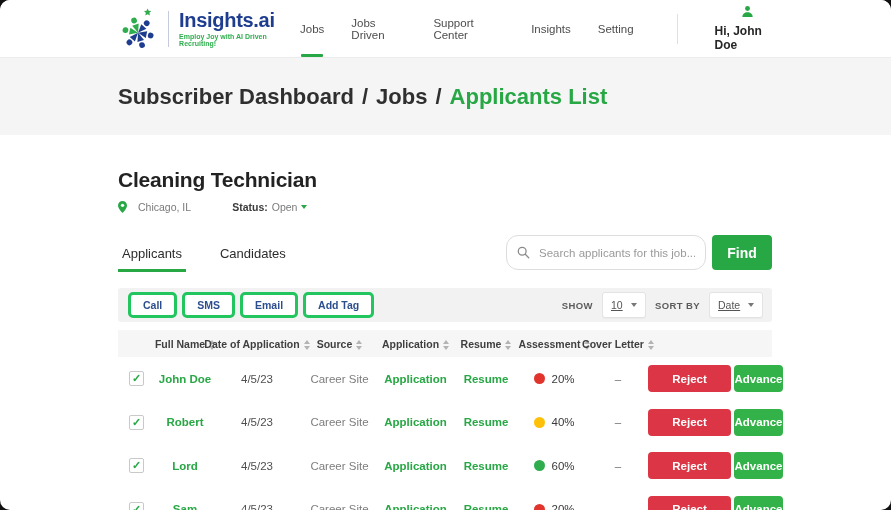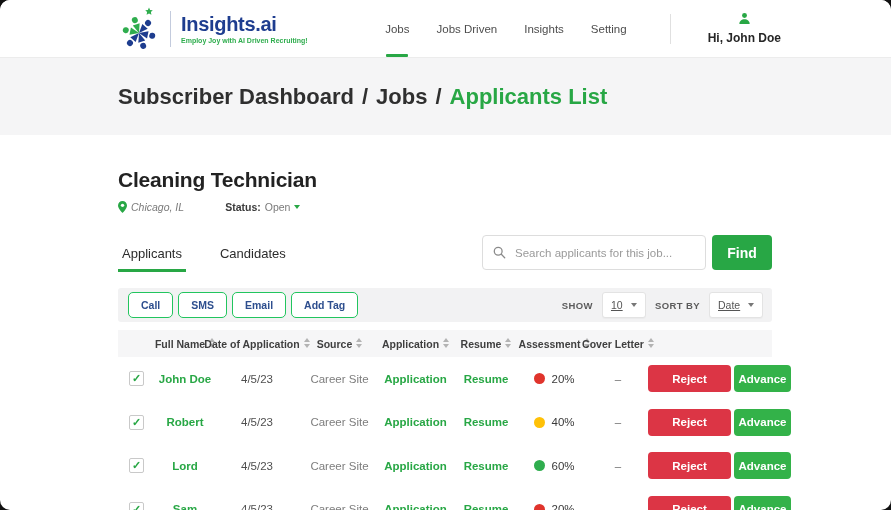--- a/index.html
+++ b/index.html
@@ -32,71 +32,71 @@
   .crumb-band { height:77px; background:#f5f5f6; display:flex; align-items:center; padding-left:118px; }
   .crumbs { font-size:22px; font-weight:bold; color:#2f2f2f; display:flex; gap:8px; align-items:center; }
   .crumbs .sep { color:#2f2f2f; }
   .crumbs .current { color:#28a745; }
   .crumb-link { cursor:pointer; }
 
   
   .main { padding:33px 119px 0 118px; }
   .job-title { font-size:21px; font-weight:bold; color:#222; letter-spacing:-0.2px; }
   .job-meta { display:flex; align-items:center; gap:16px; margin-top:9px; }
-  .meta-loc { display:flex; align-items:center; gap:4px; font-size:10.5px; color:#7a7a7a;font-style:italic; }
+  .meta-loc { display:flex; align-items:center; gap:11px; font-size:10.5px; color:#7a7a7a; }
   .meta-status { display:flex; align-items:center; gap:4px; font-size:10.5px; cursor:pointer;margin-left:25px; }
   .meta-status .lbl { font-weight:bold; color:#3a3a3a; }
   .meta-status .val { color:#7a7a7a; }
 
   .tabs-row { margin-top:22px; display:flex; justify-content:space-between; align-items:flex-end; }
   .tabs { display:flex; gap:30px; }
   .tab { font-size:13px; color:#2c2c2c; padding:10px 4px 11px; position:relative; cursor:pointer; }
   .tab.active::after { content:""; position:absolute; left:0; right:0; bottom:0; height:3px; background:#28a745; }
 
   .search-area { display:flex; gap:6px; align-items:center; padding-bottom:2px; }
   .search-box { position:relative; }
   .search-box input {
-    width:224px; height:35px; border:1px solid #ddd; border-radius:4px;
+    width:200px; height:35px; border:1px solid #ddd; border-radius:12px;
     padding:0 10px 0 32px; font-size:11.5px; color:#444; outline:none;
     font-family:"Liberation Sans", sans-serif; background:#fff;
   }
   .search-box input::placeholder { color:#9a9a9a; }
   .search-box .mag { position:absolute; left:11px; top:11px; }
   .btn-find {
     width:60px; height:35px; background:#28a745; color:#fff; border:none;
     border-radius:4px; font-size:14px; font-weight:bold; cursor:pointer;
     font-family:"Liberation Sans", sans-serif;
   }
 
   
   .toolbar {
     margin-top:16px; height:34px; background:#f2f2f3; border-radius:3px;
     display:flex; align-items:center; padding:0 9px 0 5px;
   }
   .tool-btn {
     height:26px; padding:0 12px; margin-left:5px; background:#fff;
-    border:1px solid #22c55e; border-radius:5px; color:#2d4e8e;
+    border:3px solid #22c55e; border-radius:5px; color:#2d4e8e;
     font-size:10.5px; font-weight:bold; cursor:pointer;
     font-family:"Liberation Sans", sans-serif;
   }
   .tool-right { margin-left:auto; display:flex; align-items:center; gap:9px; }
   .tool-label { font-size:9.5px; font-weight:bold; color:#5b5b5b; letter-spacing:0.4px; }
   .dropdown {
     height:26px; background:#fff; border:1px solid #e3e3e3; border-radius:3px;
     display:flex; align-items:center; justify-content:space-between;
     padding:0 8px; font-size:10.5px; color:#555; cursor:pointer; gap:7px;
     box-shadow:0 1px 1px rgba(0,0,0,0.03);
     text-decoration:underline;
   }
   .dd-show { width:44px; } .dd-sort { width:54px; }
 
   
   .grid-cols { display:grid; grid-template-columns:37px 60px 84px 81px 71px 70px 67px 60px 1fr; align-items:center; }
   .thead { margin-top:8px; height:27px; background:#f6f6f7; font-size:10.5px; color:#3f3f3f; }
-  .th { display:flex; align-items:flex-start; justify-content:center; font-weight:bold; gap:4px; white-space:nowrap; cursor:pointer; }
+  .th { display:flex; align-items:flex-end; justify-content:center; font-weight:bold; gap:4px; white-space:nowrap; cursor:pointer; }
   .sort { display:inline-flex; flex-direction:column; gap:2px; }
   .tri { width:0; height:0; border-left:3px solid transparent; border-right:3px solid transparent; }
   .tri.up { border-bottom:4px solid #b3b3b3; }
   .tri.down { border-top:4px solid #b3b3b3; }
   .chev { width:0; height:0; border-left:3.5px solid transparent; border-right:3.5px solid transparent; border-top:4.5px solid #777; }
   .chev.green { border-top-color:#28a745; }
 
   .trow { height:43.5px; font-size:11.5px; }
   .trow:first-of-type { margin-top:5px; }
   .cell { text-align:center; }
@@ -114,21 +114,21 @@
   .cell-assess { display:flex; align-items:center; justify-content:center; gap:6px; color:#3a3a3a; }
   .dot { width:11px; height:11px; border-radius:50%; }
   .cell-cover { color:#6f6f6f; }
   .cell-actions { display:flex; justify-content:flex-end; gap:3px; }
   .btn-reject, .btn-advance {
     height:27px; border:none; border-radius:4px; color:#fff;
     font-size:11.5px; font-weight:bold; cursor:pointer;
     font-family:"Liberation Sans", sans-serif;
   }
   .btn-reject { width:83px; background:#dc3545; }
-  .btn-advance { width:57px; background:#33b249; }
+  .btn-advance { width:49px; background:#33b249; }
 </style>
 </head>
 <body>
 
 <div class="window">
 
   <div class="topbar">
     <div class="brand">
       <svg width="42" height="46" viewBox="0 0 42 46">
         <path d="M31 1.5l1.1 2.4 2.7.3-1.9 1.9.5 2.7-2.4-1.3-2.4 1.3.5-2.7-1.9-1.9 2.7-.3z" fill="#2fad4e"></path>
@@ -162,20 +162,21 @@
       <div class="brand-divider"></div>
       <div>
         <div class="brand-text-name">Insights.ai</div>
         <div class="brand-text-tag">Employ Joy with AI Driven Recruiting!</div>
       </div>
     </div>
 
     <nav class="nav">
       <div class="nav-item active">Jobs</div>
       <div class="nav-item">Jobs Driven</div>
+      <div class="nav-item">Support Center</div>
       <div class="nav-item">Insights</div>
       <div class="nav-item">Setting</div>
       <div class="nav-sep"></div>
       <div class="user">
         <svg width="13" height="13" viewBox="0 0 24 24">
           <circle cx="12" cy="6.5" r="4.5" fill="#28a745"></circle>
           <path d="M2.5 22c0-5.3 4.3-8.5 9.5-8.5s9.5 3.2 9.5 8.5z" fill="#28a745"></path>
         </svg>
         <span>Hi, John Doe</span>
       </div>

